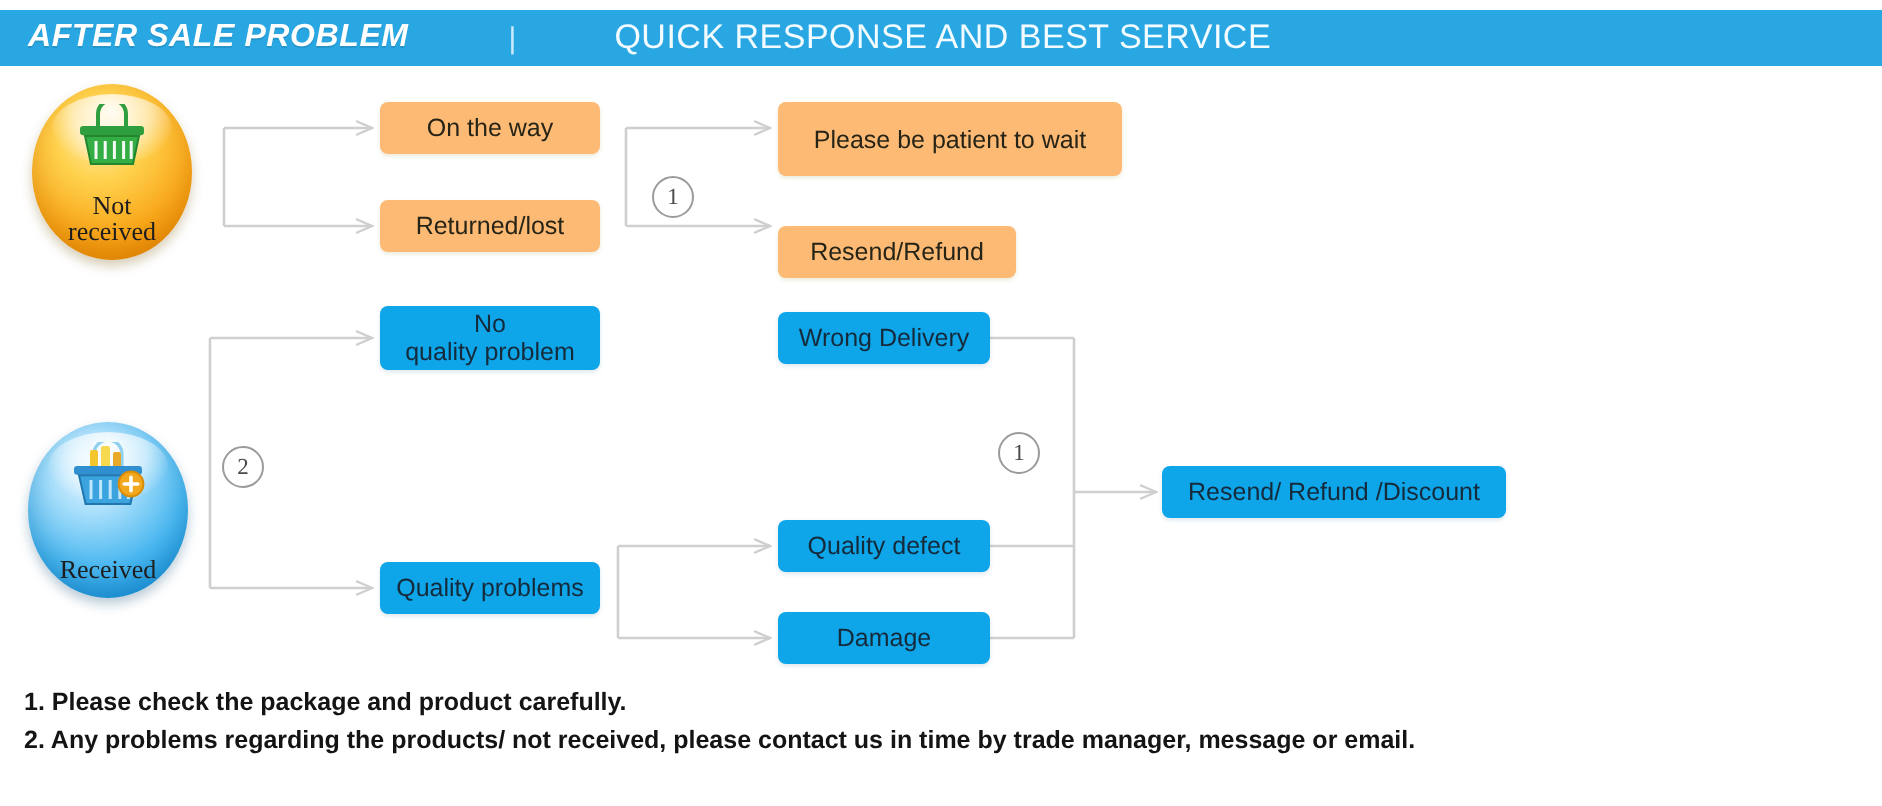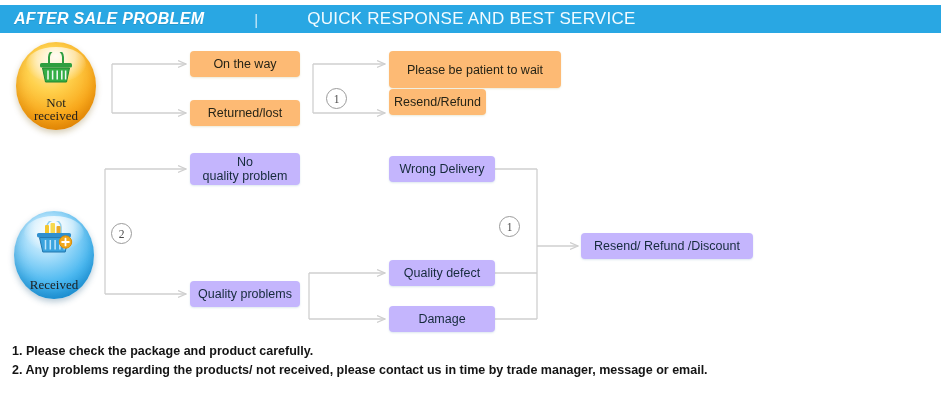--- a/index.html
+++ b/index.html
@@ -140,21 +140,21 @@
     line-height: 1.12;
     padding: 3px 8px;
     font-family: "Liberation Sans", sans-serif;
   }
   .node-yellow {
     background: #fdba74;
     color: #262417;
     box-shadow: 0 1px 2px rgba(150,140,40,0.18);
   }
   .node-blue {
-    background: #c4b5fd;
+    background: #0ea5e9;
     color: #152a3b;
     box-shadow: 0 1px 2px rgba(60,120,160,0.18);
   }
 
   
   .marker {
     position: absolute;
     width: 19px;
     height: 19px;
     border-radius: 50%;
@@ -274,21 +274,21 @@
       </span>
       <span class="stage-label">Received</span>
     </div>
 
     <div class="node node-yellow" style="left:190px; top:18px; width:110px; height:26px;">On the way</div>
 
     <div class="node node-yellow" style="left:190px; top:67px; width:110px; height:26px;">Returned/lost</div>
 
     <div class="node node-yellow" style="left:389px; top:18px; width:172px; height:37px;">Please be patient to wait</div>
 
-    <div class="node node-yellow" style="left:389px; top:56px; width:97px; height:26px;">Resend/Refund</div>
+    <div class="node node-yellow" style="left:389px; top:80px; width:119px; height:26px;">Resend/Refund</div>
 
     <div class="marker" style="left:326px; top:55px;">1</div>
 
     <div class="node node-blue" style="left:190px; top:120px; width:110px; height:32px; flex-direction:column;">
       <span>No</span>
       <span>quality problem</span>
     </div>
 
     <div class="node node-blue" style="left:190px; top:248px; width:110px; height:26px;">Quality problems</div>
 

